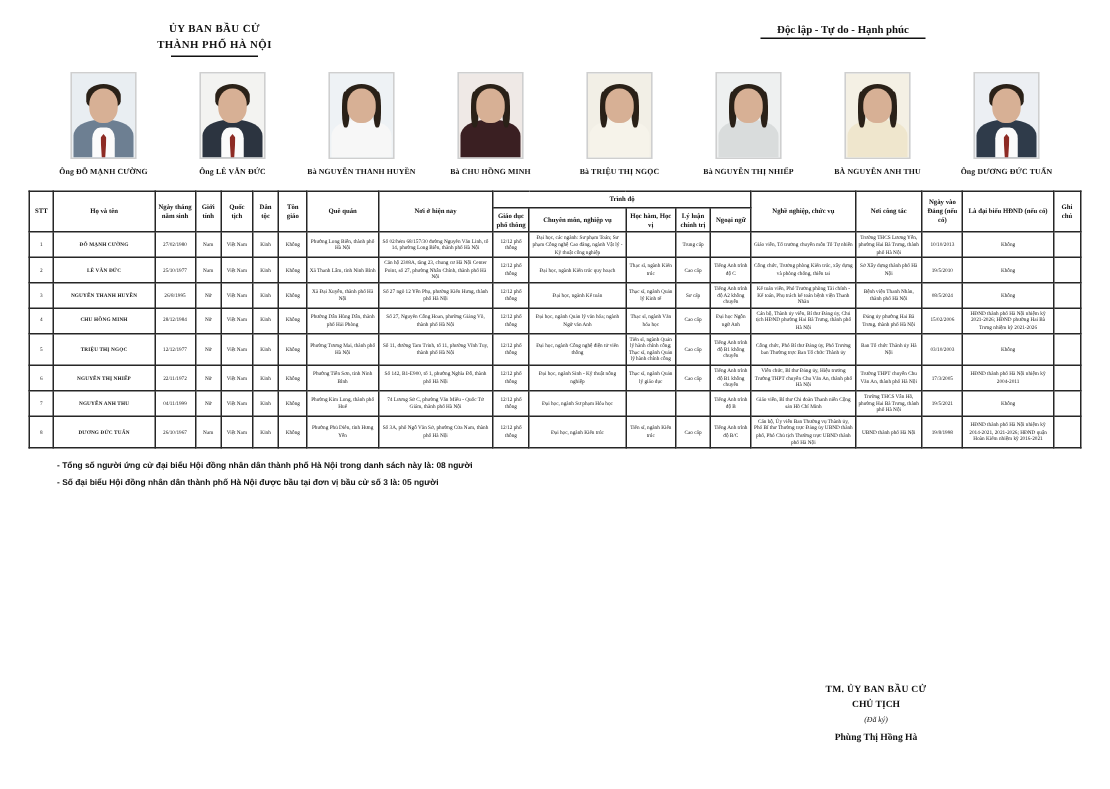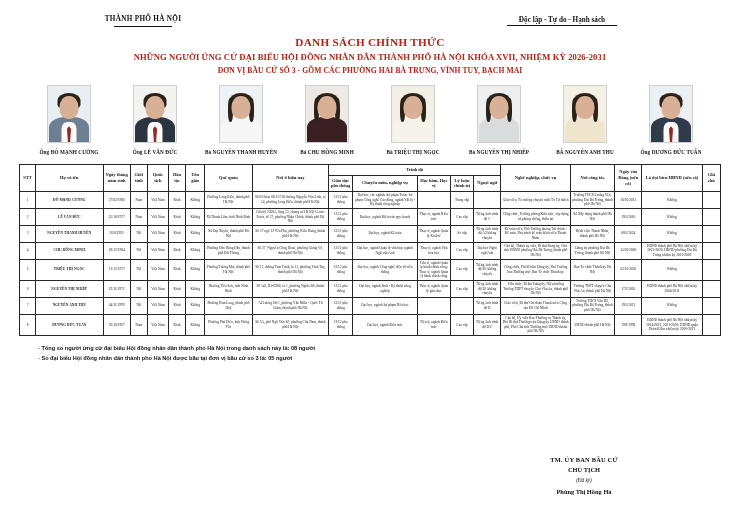--- a/index.html
+++ b/index.html
@@ -68,34 +68,30 @@
   .sign .s3 { font-size:5.2px; font-style:italic; margin-top:4px; }
   .sign .s4 { font-size:6.4px; font-weight:bold; margin-top:5px; }
 </style>
 </head>
 <body>
 
 <div class="page">
 
   <div class="topbar">
     <div class="org-left">
+      <div class="l1">ỦY BAN BẦU CỬ</div>
       <div class="l2">THÀNH PHỐ HÀ NỘI</div>
       <div class="rule"></div>
     </div>
     <div class="org-right">
-      <div class="l2">Độc lập - Tự do - Hạnh sách</div>
+      <div class="l2">Độc lập - Tự do - Hạnh phúc</div>
       <div class="rule"></div>
     </div>
   </div>
 
-  <div class="titles">
-    <div class="t-main">DANH SÁCH CHÍNH THỨC</div>
-    <div class="t-sub">NHỮNG NGƯỜI ỨNG CỬ ĐẠI BIỂU HỘI ĐỒNG NHÂN DÂN THÀNH PHỐ HÀ NỘI KHÓA XVII, NHIỆM KỲ 2026-2031</div>
-    <div class="t-unit">ĐƠN VỊ BẦU CỬ SỐ 3 - GỒM CÁC PHƯỜNG HAI BÀ TRƯNG, VĨNH TUY, BẠCH MAI</div>
-  </div>
 
   <div class="photos">
       <div class="pcell">
         <div class="frame">
           <div class="bg" style="background:#e9eef2"></div>
           <div class="body" style="background:#6d7f92"></div>
           <div class="hair"></div>
           <div class="head"></div>
           <div class="shirt"></div>
           <div class="tie"></div>

